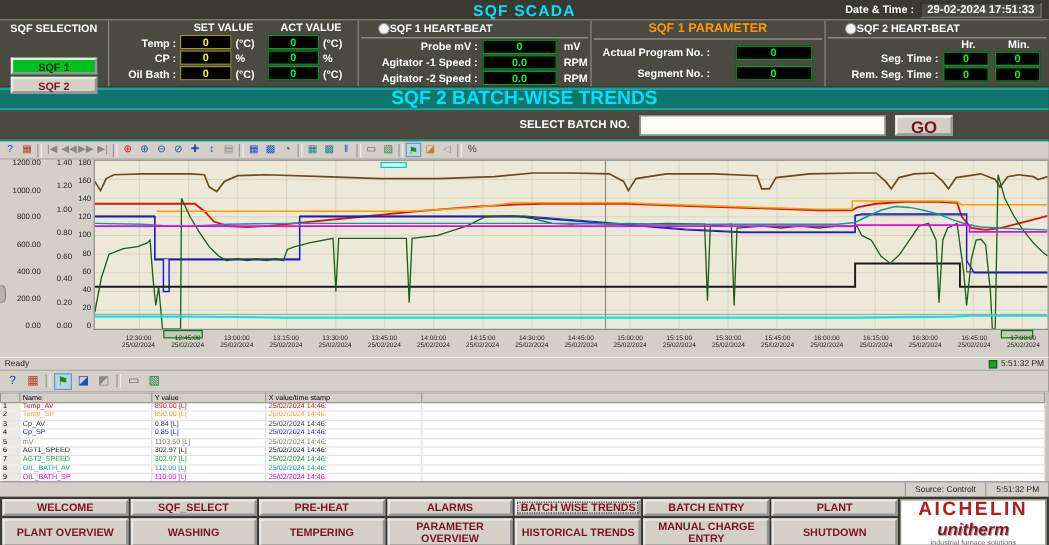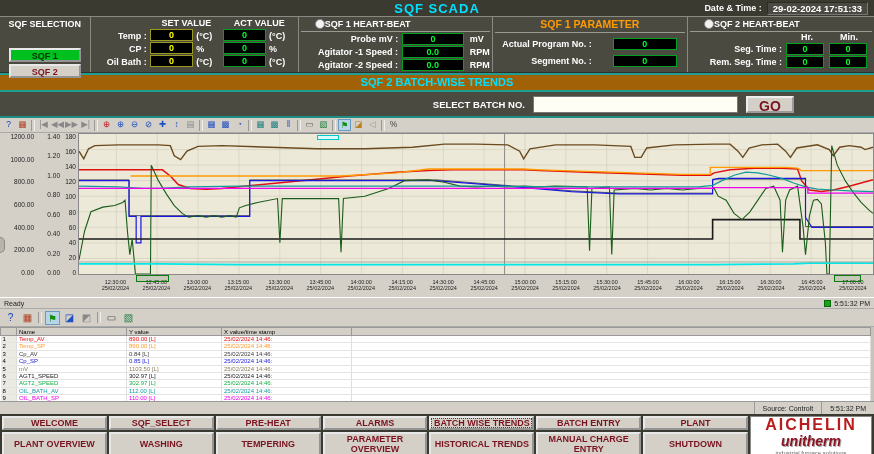--- a/index.html
+++ b/index.html
@@ -55,22 +55,22 @@
   .pa-row .vbox { width:64px; border:1px solid #00a020; color:#00ff30; }
 
   .p-hb2 { flex:1; }
   .hb2-head { display:flex; color:#fff; font-weight:bold; font-size:9px; }
   .hb2-head .sp { width:96px; } .hb2-head .h { width:42px; text-align:center; }
   .hb2-row { display:flex; align-items:center; margin-top:1px; font-size:9px; }
   .hb2-row .lb { width:96px; text-align:right; color:#fff; font-weight:bold; padding-right:4px; }
   .hb2-row .vbox { width:38px; margin-right:5px; border:1px solid #00a020; color:#00ff30; }
 
   
-  .banner { height:19px; background:#a16207; border-top:2px solid #1f9e93; border-bottom:2px solid #1f9e93;
-    text-align:center; color:#00e0ff; font-weight:bold; font-size:11px; line-height:15px; }
+  .banner { height:19px; background:#0f766e; border-top:2px solid #1f9e93; border-bottom:2px solid #1f9e93;
+    text-align:center; color:#00e0ff; font-weight:bold; font-size:16px; line-height:15px; }
 
   
   .batchrow { height:26px; background:#4a4a41; display:flex; align-items:center;
     justify-content:flex-end; gap:8px; padding-right:80px; border-bottom:2px solid #1f8f85; }
   .batch-lb { color:#fff; font-weight:bold; font-size:9.5px; }
   .batch-in { width:205px; height:17px; border:1px solid #777; background:#fffef5; font-size:10px; padding:0 3px; }
   .gobtn { width:48px; height:17px; border:2px outset #eee; background:#d4d0c8; color:#7a1320;
     font-weight:bold; font-size:14px; cursor:pointer; }
 
   

